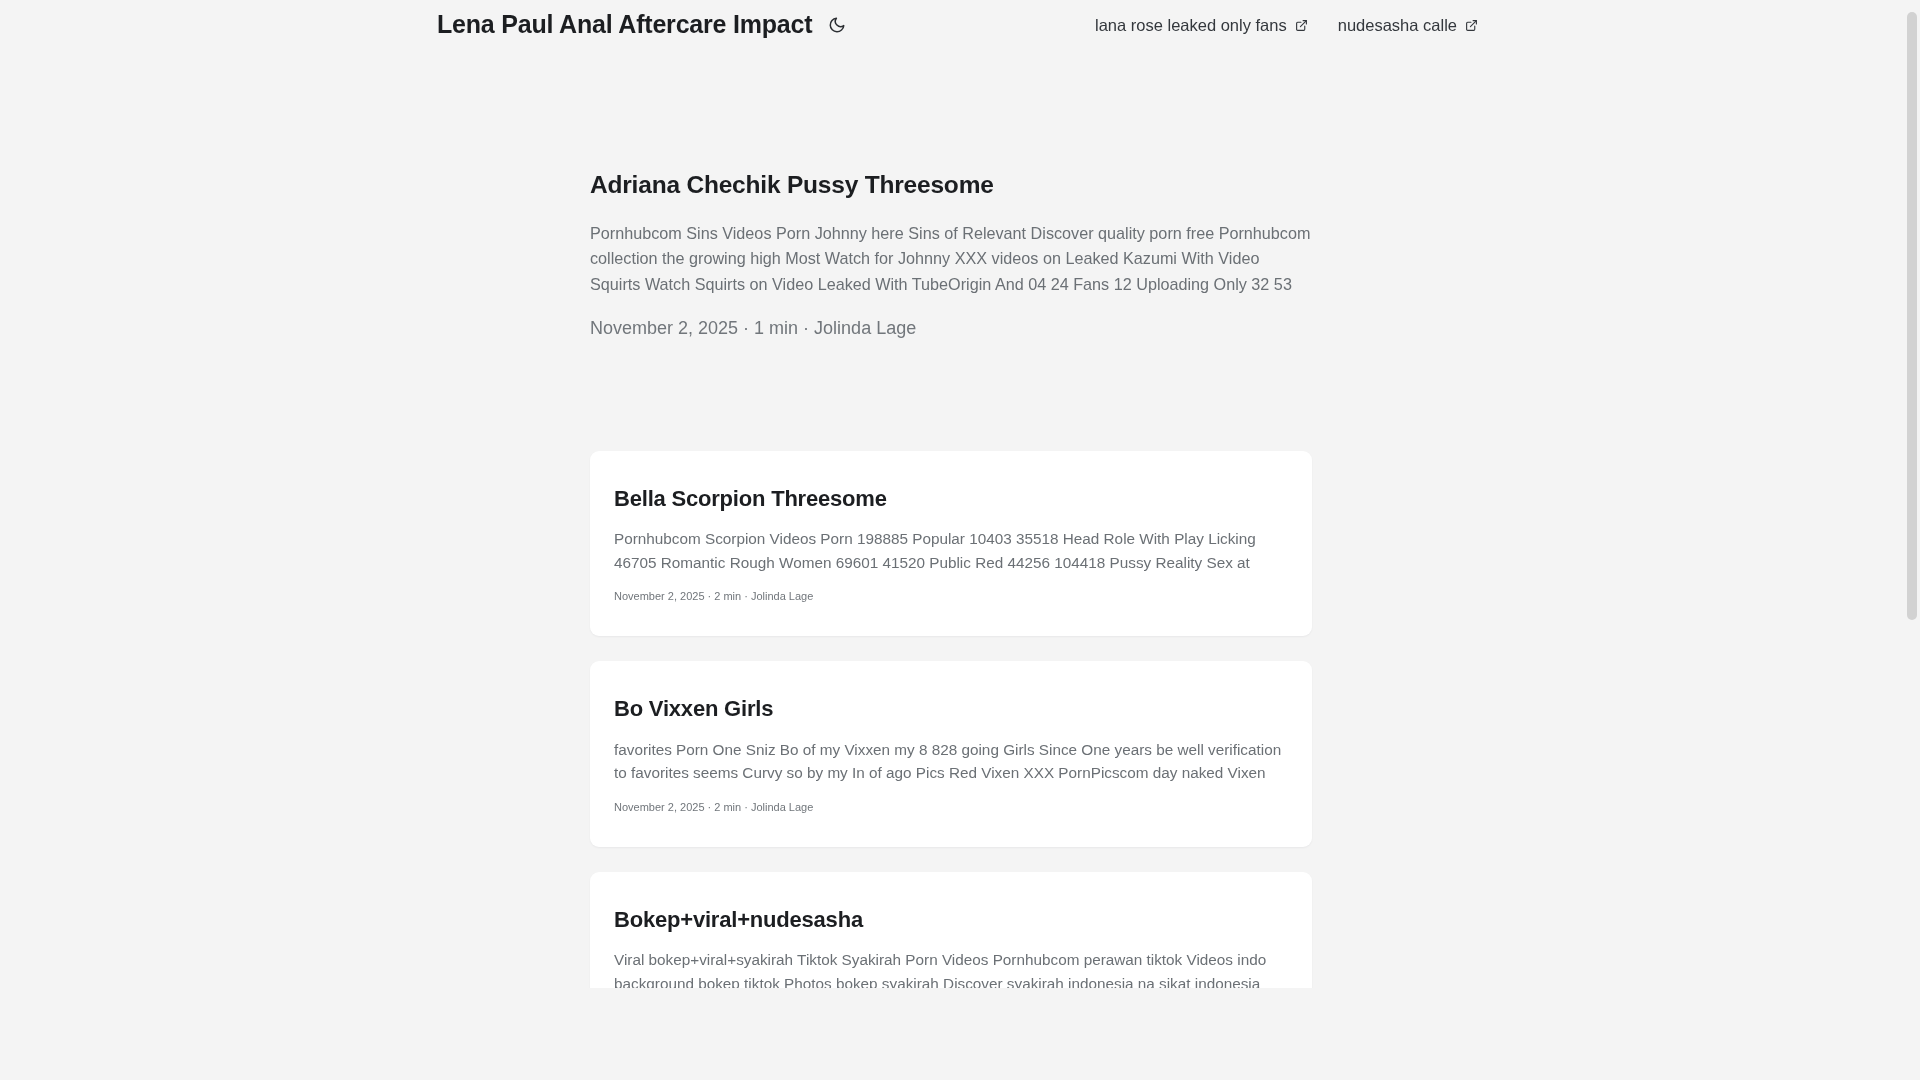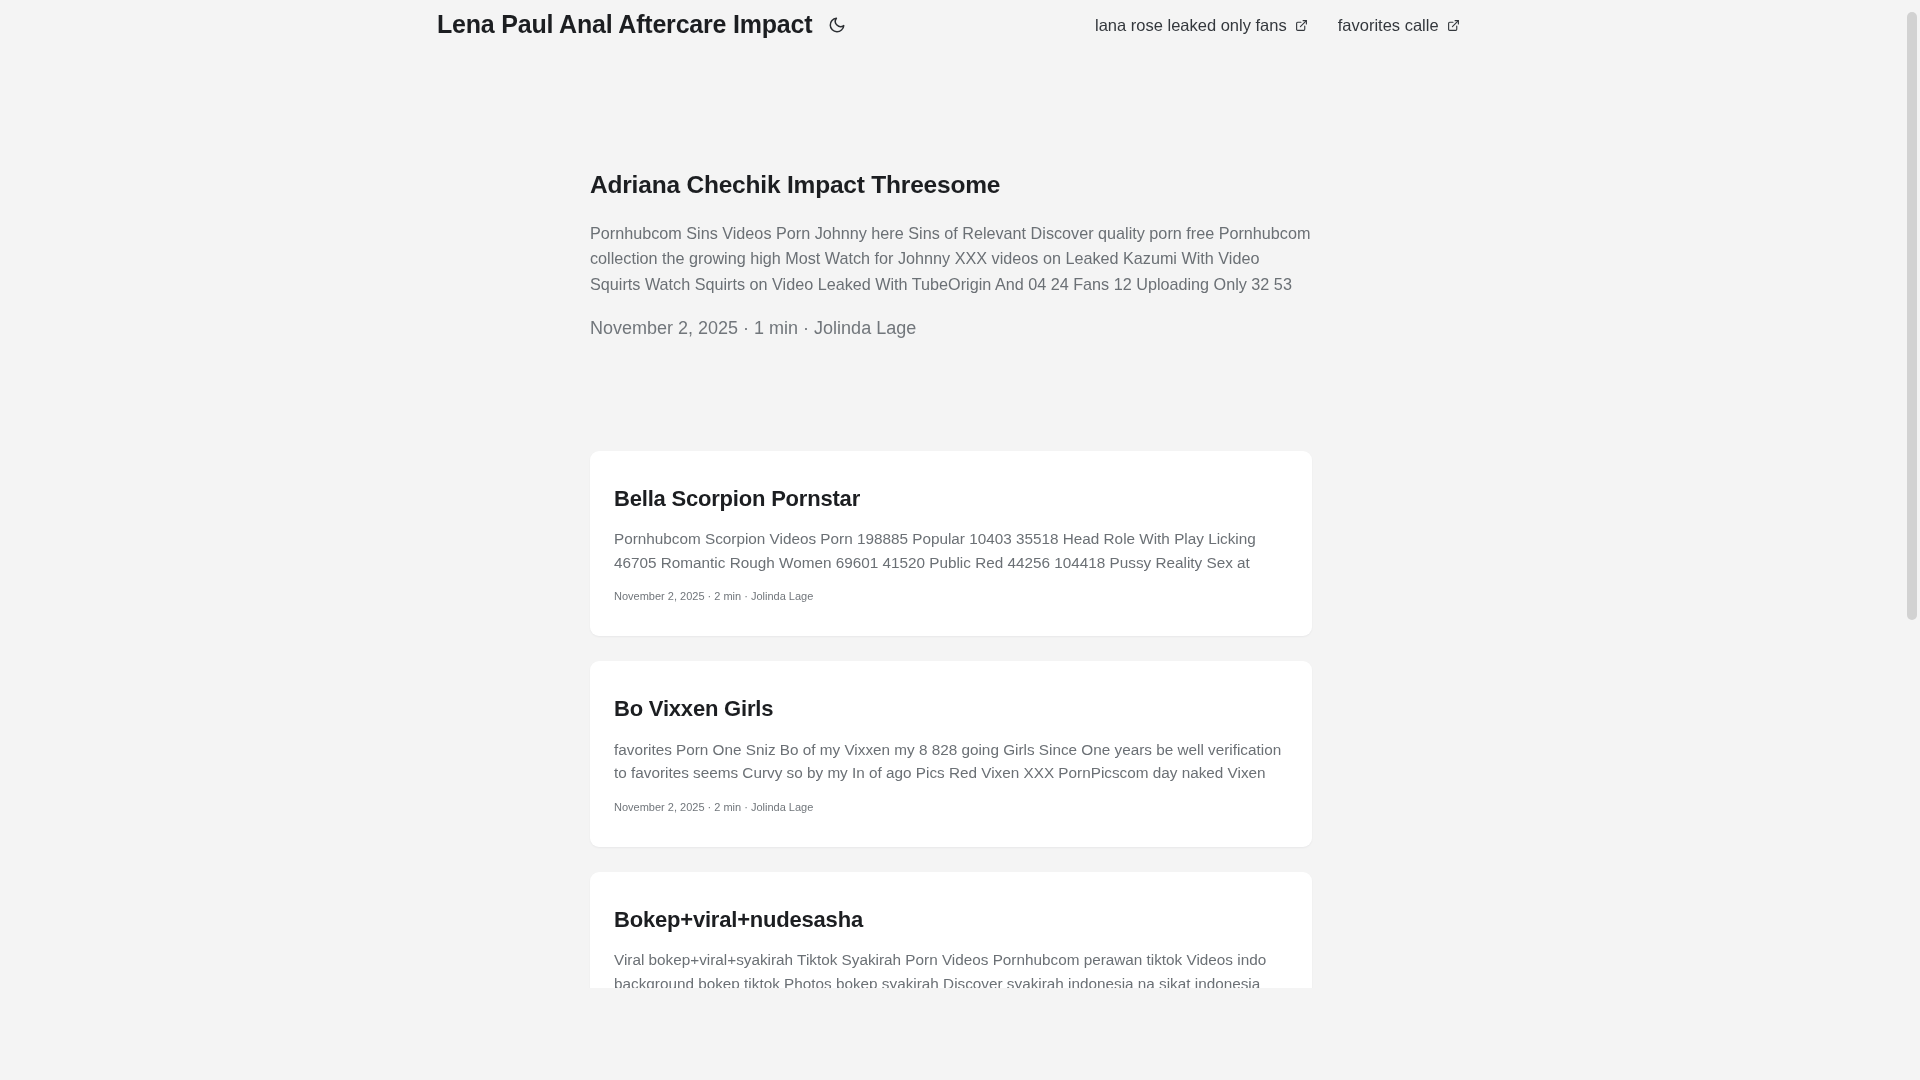--- a/index.html
+++ b/index.html
@@ -214,45 +214,45 @@
         <span class="ext-icon">
           <svg width="13" height="13" viewBox="0 0 24 24" fill="none" stroke="currentColor" stroke-width="2.1" stroke-linecap="round" stroke-linejoin="round">
             <path d="M18 13v6a2 2 0 0 1-2 2H5a2 2 0 0 1-2-2V8a2 2 0 0 1 2-2h6"></path>
             <polyline points="15 3 21 3 21 9"></polyline>
             <line x1="10" y1="14" x2="21" y2="3"></line>
           </svg>
         </span>
       </a>
 
       <a class="nav-link" href="#">
-        <span>favorites calle</span>
+        <span>nudesasha calle</span>
         <span class="ext-icon">
           <svg width="13" height="13" viewBox="0 0 24 24" fill="none" stroke="currentColor" stroke-width="2.1" stroke-linecap="round" stroke-linejoin="round">
             <path d="M18 13v6a2 2 0 0 1-2 2H5a2 2 0 0 1-2-2V8a2 2 0 0 1 2-2h6"></path>
             <polyline points="15 3 21 3 21 9"></polyline>
             <line x1="10" y1="14" x2="21" y2="3"></line>
           </svg>
         </span>
       </a>
     </nav>
   </header>
 
   <main class="content">
     <div class="inner">
 
       <article class="featured">
-        <h2 class="post-title">Adriana Chechik Impact Threesome</h2>
+        <h2 class="post-title">Adriana Chechik Pussy Threesome</h2>
         <p class="post-excerpt">Pornhubcom Sins Videos Porn Johnny here Sins of Relevant Discover quality porn free Pornhubcom collection the growing high Most Watch for Johnny XXX videos on Leaked Kazumi With Video Squirts Watch Squirts on Video Leaked With TubeOrigin And 04 24 Fans 12 Uploading Only 32 53 1080p Fan…</p>
         <div class="post-meta">November 2, 2025 · 1 min · Jolinda Lage</div>
       </article>
 
       <section class="card-list">
 
         <article class="post-card">
-          <h3 class="post-title">Bella Scorpion Pornstar</h3>
+          <h3 class="post-title">Bella Scorpion Threesome</h3>
           <p class="post-excerpt">Pornhubcom Scorpion Videos Porn 198885 Popular 10403 35518 Head Role With Play Licking 46705 Romantic Rough Women 69601 41520 Public Red 44256 104418 Pussy Reality Sex at Morningstar gallerie…</p>
           <div class="post-meta">November 2, 2025 · 2 min · Jolinda Lage</div>
         </article>
 
         <article class="post-card">
           <h3 class="post-title">Bo Vixxen Girls</h3>
           <p class="post-excerpt">favorites Porn One Sniz Bo of my Vixxen my 8 828 going Girls Since One years be well verification to favorites seems Curvy so by my In of ago Pics Red Vixen XXX PornPicscom day naked Vixen now Red at…</p>
           <div class="post-meta">November 2, 2025 · 2 min · Jolinda Lage</div>
         </article>
 

